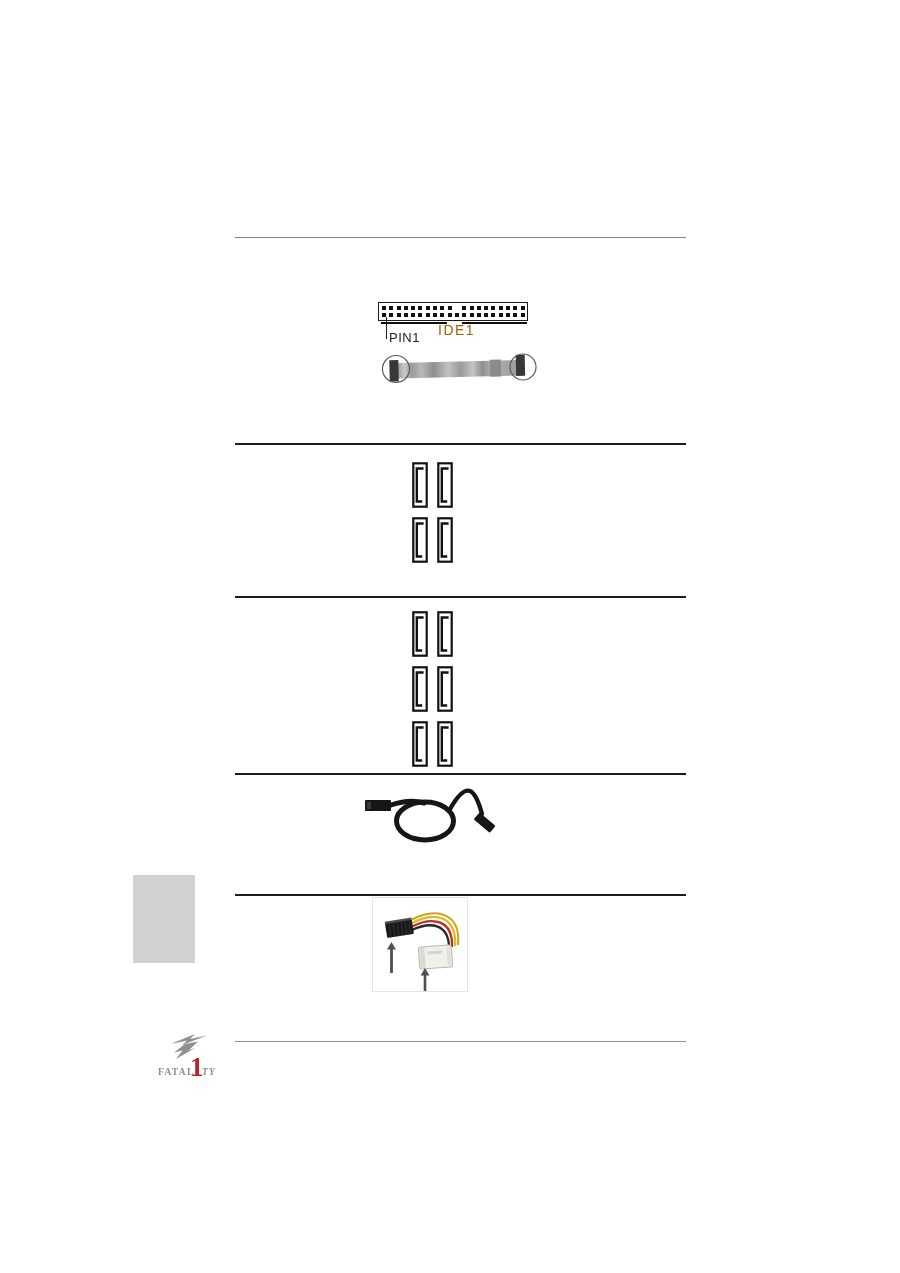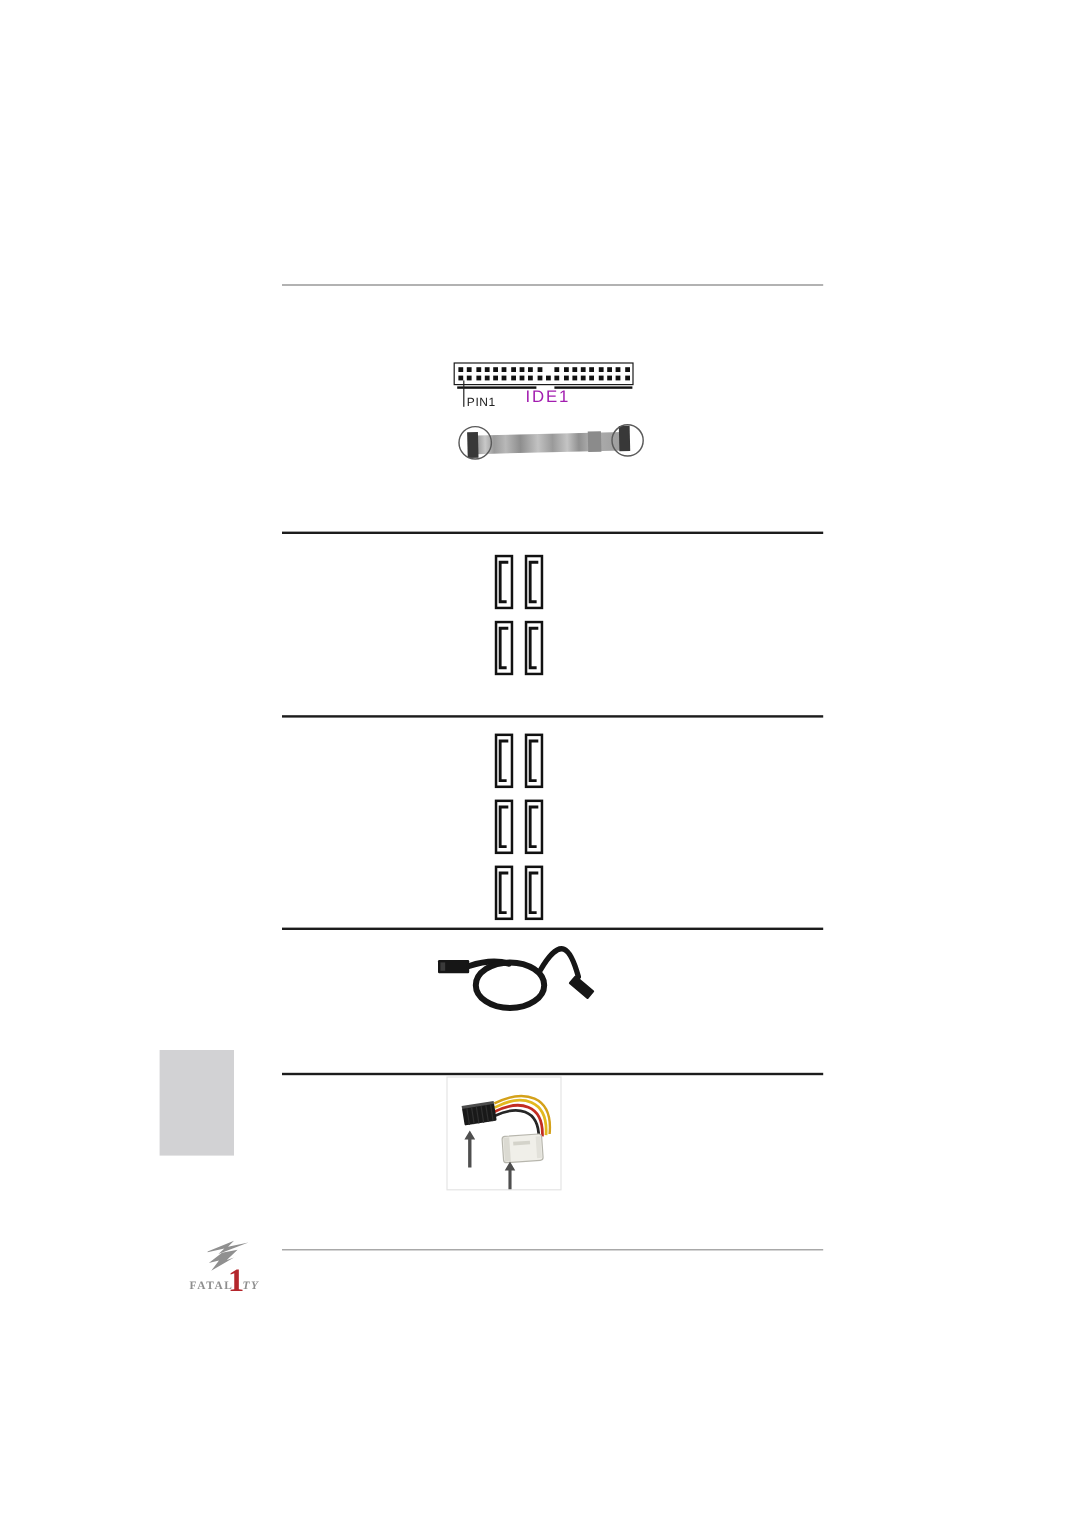--- a/index.html
+++ b/index.html
@@ -18,22 +18,22 @@
   }
   .pin-row { position:absolute; display:flex; gap:3.3px; }
   .pin-row.top { left:382px; top:305.5px; }
   .pin-row.bottom { left:382px; top:312.5px; }
   .ide-pin { width:4px; height:4px; background:#111; flex:0 0 auto; }
   .ide-pin.gap { visibility:hidden; }
   .ide-notch { position:absolute; height:2px; background:#111; top:322px; }
   .ide-notch.left { left:381px; width:66px; }
   .ide-notch.right { left:462px; width:65px; }
   .pin1-leader { position:absolute; left:386px; top:317px; width:1.3px; height:22px; background:#222; }
-  .pin1-label { position:absolute; left:389px; top:330px; font-size:10px; color:#222; letter-spacing:0.5px; }
-  .ide1-label { position:absolute; left:438px; top:322px; font-size:14px; color:#a21caf; letter-spacing:1.5px; }
+  .pin1-label { position:absolute; left:389px; top:330px; font-size:13px; color:#222; letter-spacing:0.5px; }
+  .ide1-label { position:absolute; left:438px; top:322px; font-size:14px; color:#a16207; letter-spacing:1.5px; }
 
   
   .sata-grid { position:absolute; display:grid; gap:9px 9px; }
   .sata-grid.g1 { left:412px; top:462px; }
   .sata-grid.g2 { left:412px; top:611px; }
   .sata-icon { display:block; }
 
   
   .photo-frame { position:absolute; border:1px solid #e4e4e4; background:#fff; }
 

